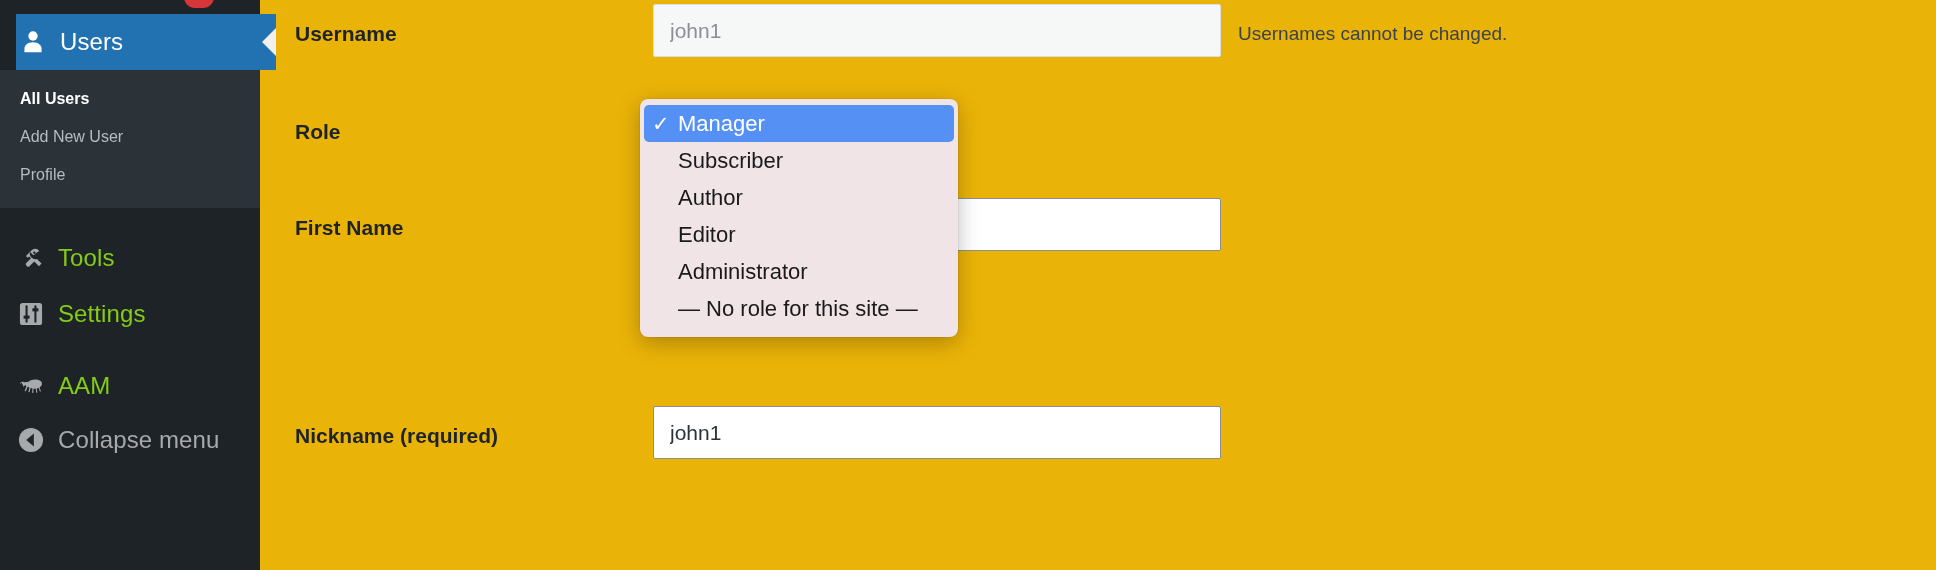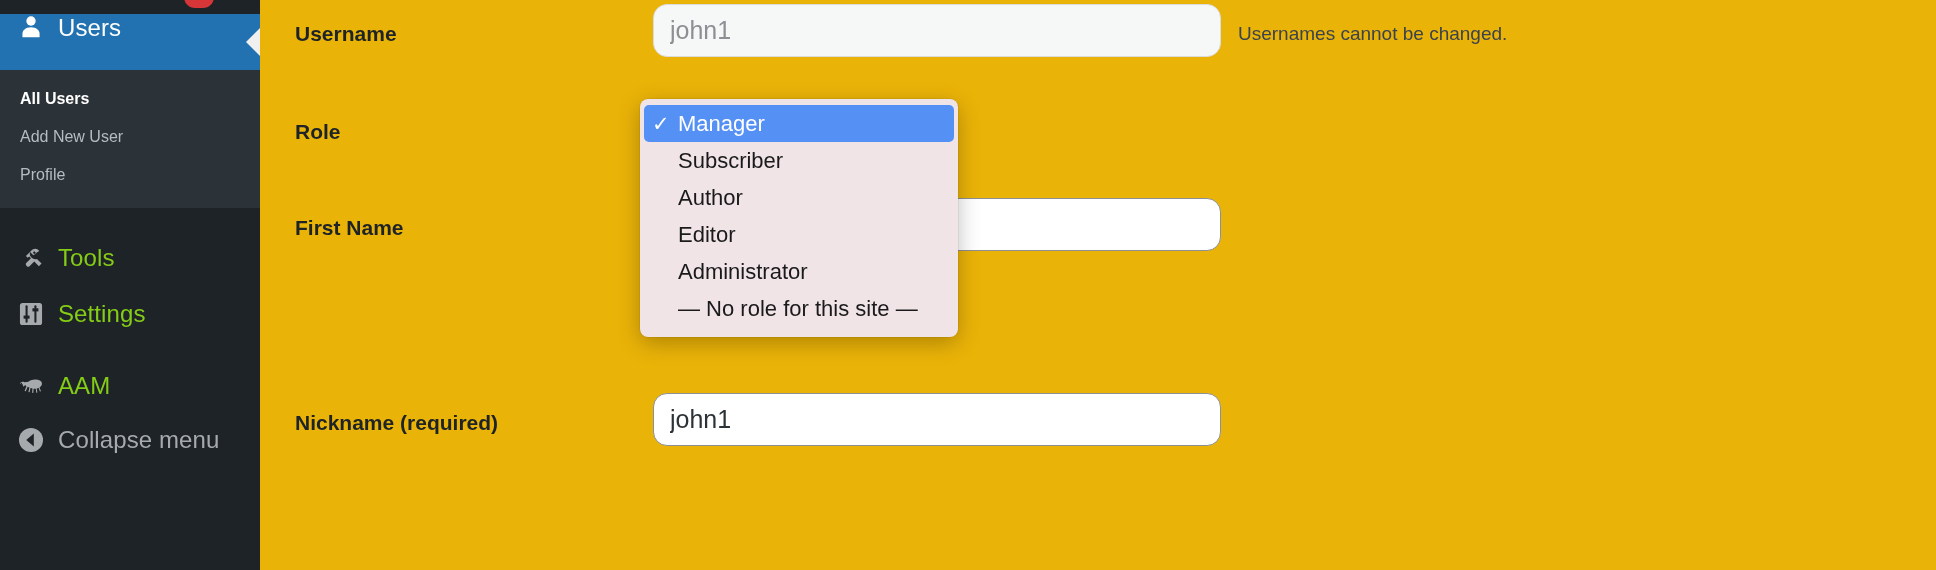--- a/index.html
+++ b/index.html
@@ -40,27 +40,26 @@
     top: -14px;
     width: 30px;
     height: 22px;
     border-radius: 11px;
     background: #d63638;
   }
 
   
   .menu-current {
     position: absolute;
-    left: 0; top: 14px;
+    left: 16px; top: 14px;
     width: 260px;
     height: 56px;
     background: #2271b1;
     display: flex;
-    align-items: flex-start;
-    padding-left: 14px;
+    align-items: center;
   }
   .menu-current .mi-icon {
     width: 34px; height: 26px;
     display: flex; align-items: center; justify-content: center;
     color: #fff;
     flex: 0 0 34px;
   }
   .menu-current .mi-label {
     color: #fff;
     font-size: 24px;
@@ -141,21 +140,21 @@
   .form-row {
     position: absolute;
     left: 0;
     width: 100%;
     height: 60px;
   }
   #row-username { top: 4px; }
   #row-role     { top: 102px; }
   #row-first    { top: 198px; }
   #row-last     { top: 296px; }
-  #row-nickname { top: 393px; padding-left: 45px; }
+  #row-nickname { top: 406px; padding-left: 45px; }
 
   .field-label {
     position: absolute;
     left: 35px;
     top: 0;
     height: 60px;
     display: flex;
     align-items: center;
     font-size: 21px;
     font-weight: bold;
@@ -166,24 +165,24 @@
   .field-control {
     position: absolute;
     left: 393px;
     top: 0;
   }
 
   .text-input {
     width: 568px;
     height: 53px;
     border: 1px solid #8c8f94;
-    border-radius: 14px;
+    border-radius: 2px;
     background: #ffffff;
     font-family: "Liberation Sans", sans-serif;
-    font-size: 25px;
+    font-size: 21px;
     color: #2c3338;
     padding: 0 16px;
     outline: none;
   }
   .text-input.is-disabled {
     background: #f6f7f7;
     border-color: #dcdcde;
     color: #8c8f94;
   }
 

